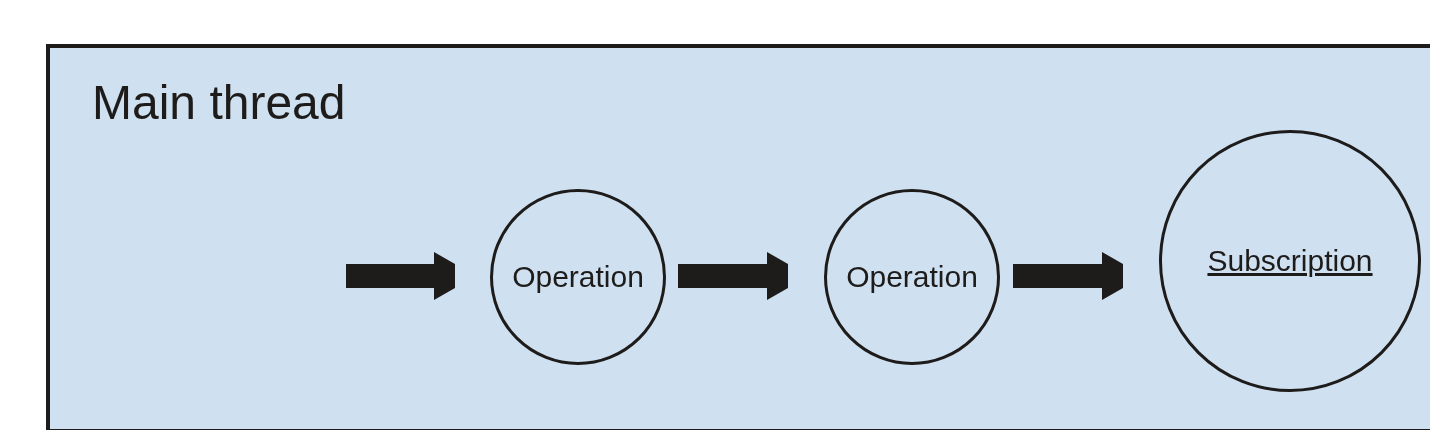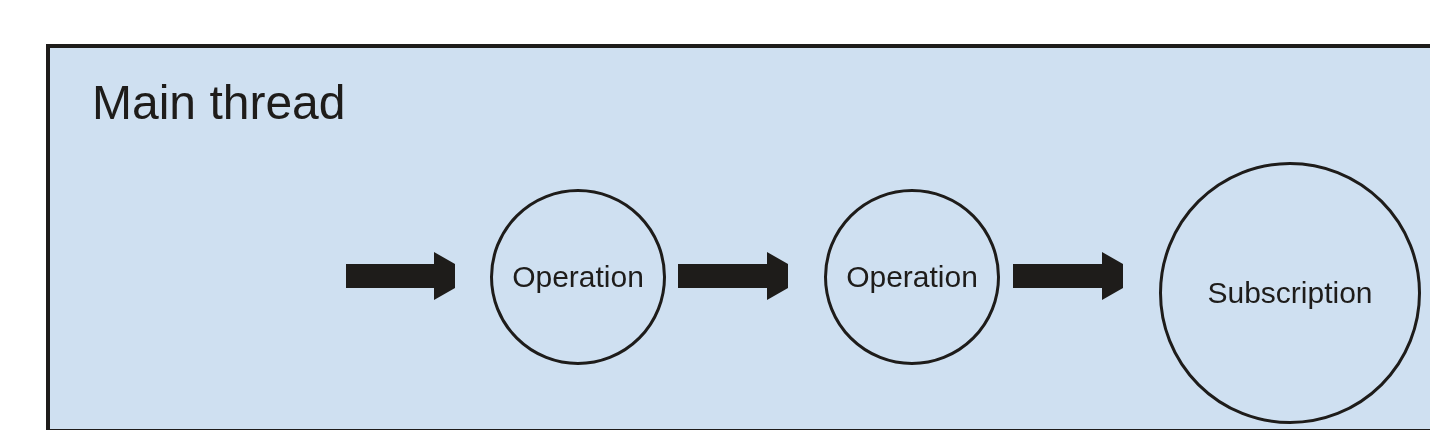--- a/index.html
+++ b/index.html
@@ -48,21 +48,21 @@
   }
   .node .label{
     font-size:30px;
     color:var(--stroke);
     white-space:nowrap;
     text-align:center;
   }
   .node-observable  { left:19px;   top:97px;  width:266px; height:266px; }
   .node-operation-1 { left:440px;  top:141px; width:176px; height:176px; }
   .node-operation-2 { left:774px;  top:141px; width:176px; height:176px; }
-  .node-subscription{ left:1109px; top:114px;  width:262px; height:262px; }
+  .node-subscription{ left:1109px; top:82px;  width:262px; height:262px;text-decoration:underline; }
   .arrow{
     position:absolute;
     top:216px;
     height:24px;
     display:flex;
     align-items:center;
   }
   .arrow-1{ left:284px; width:157px; }
   .arrow-2{ left:616px; width:158px; }
   .arrow-3{ left:951px; width:158px; }

